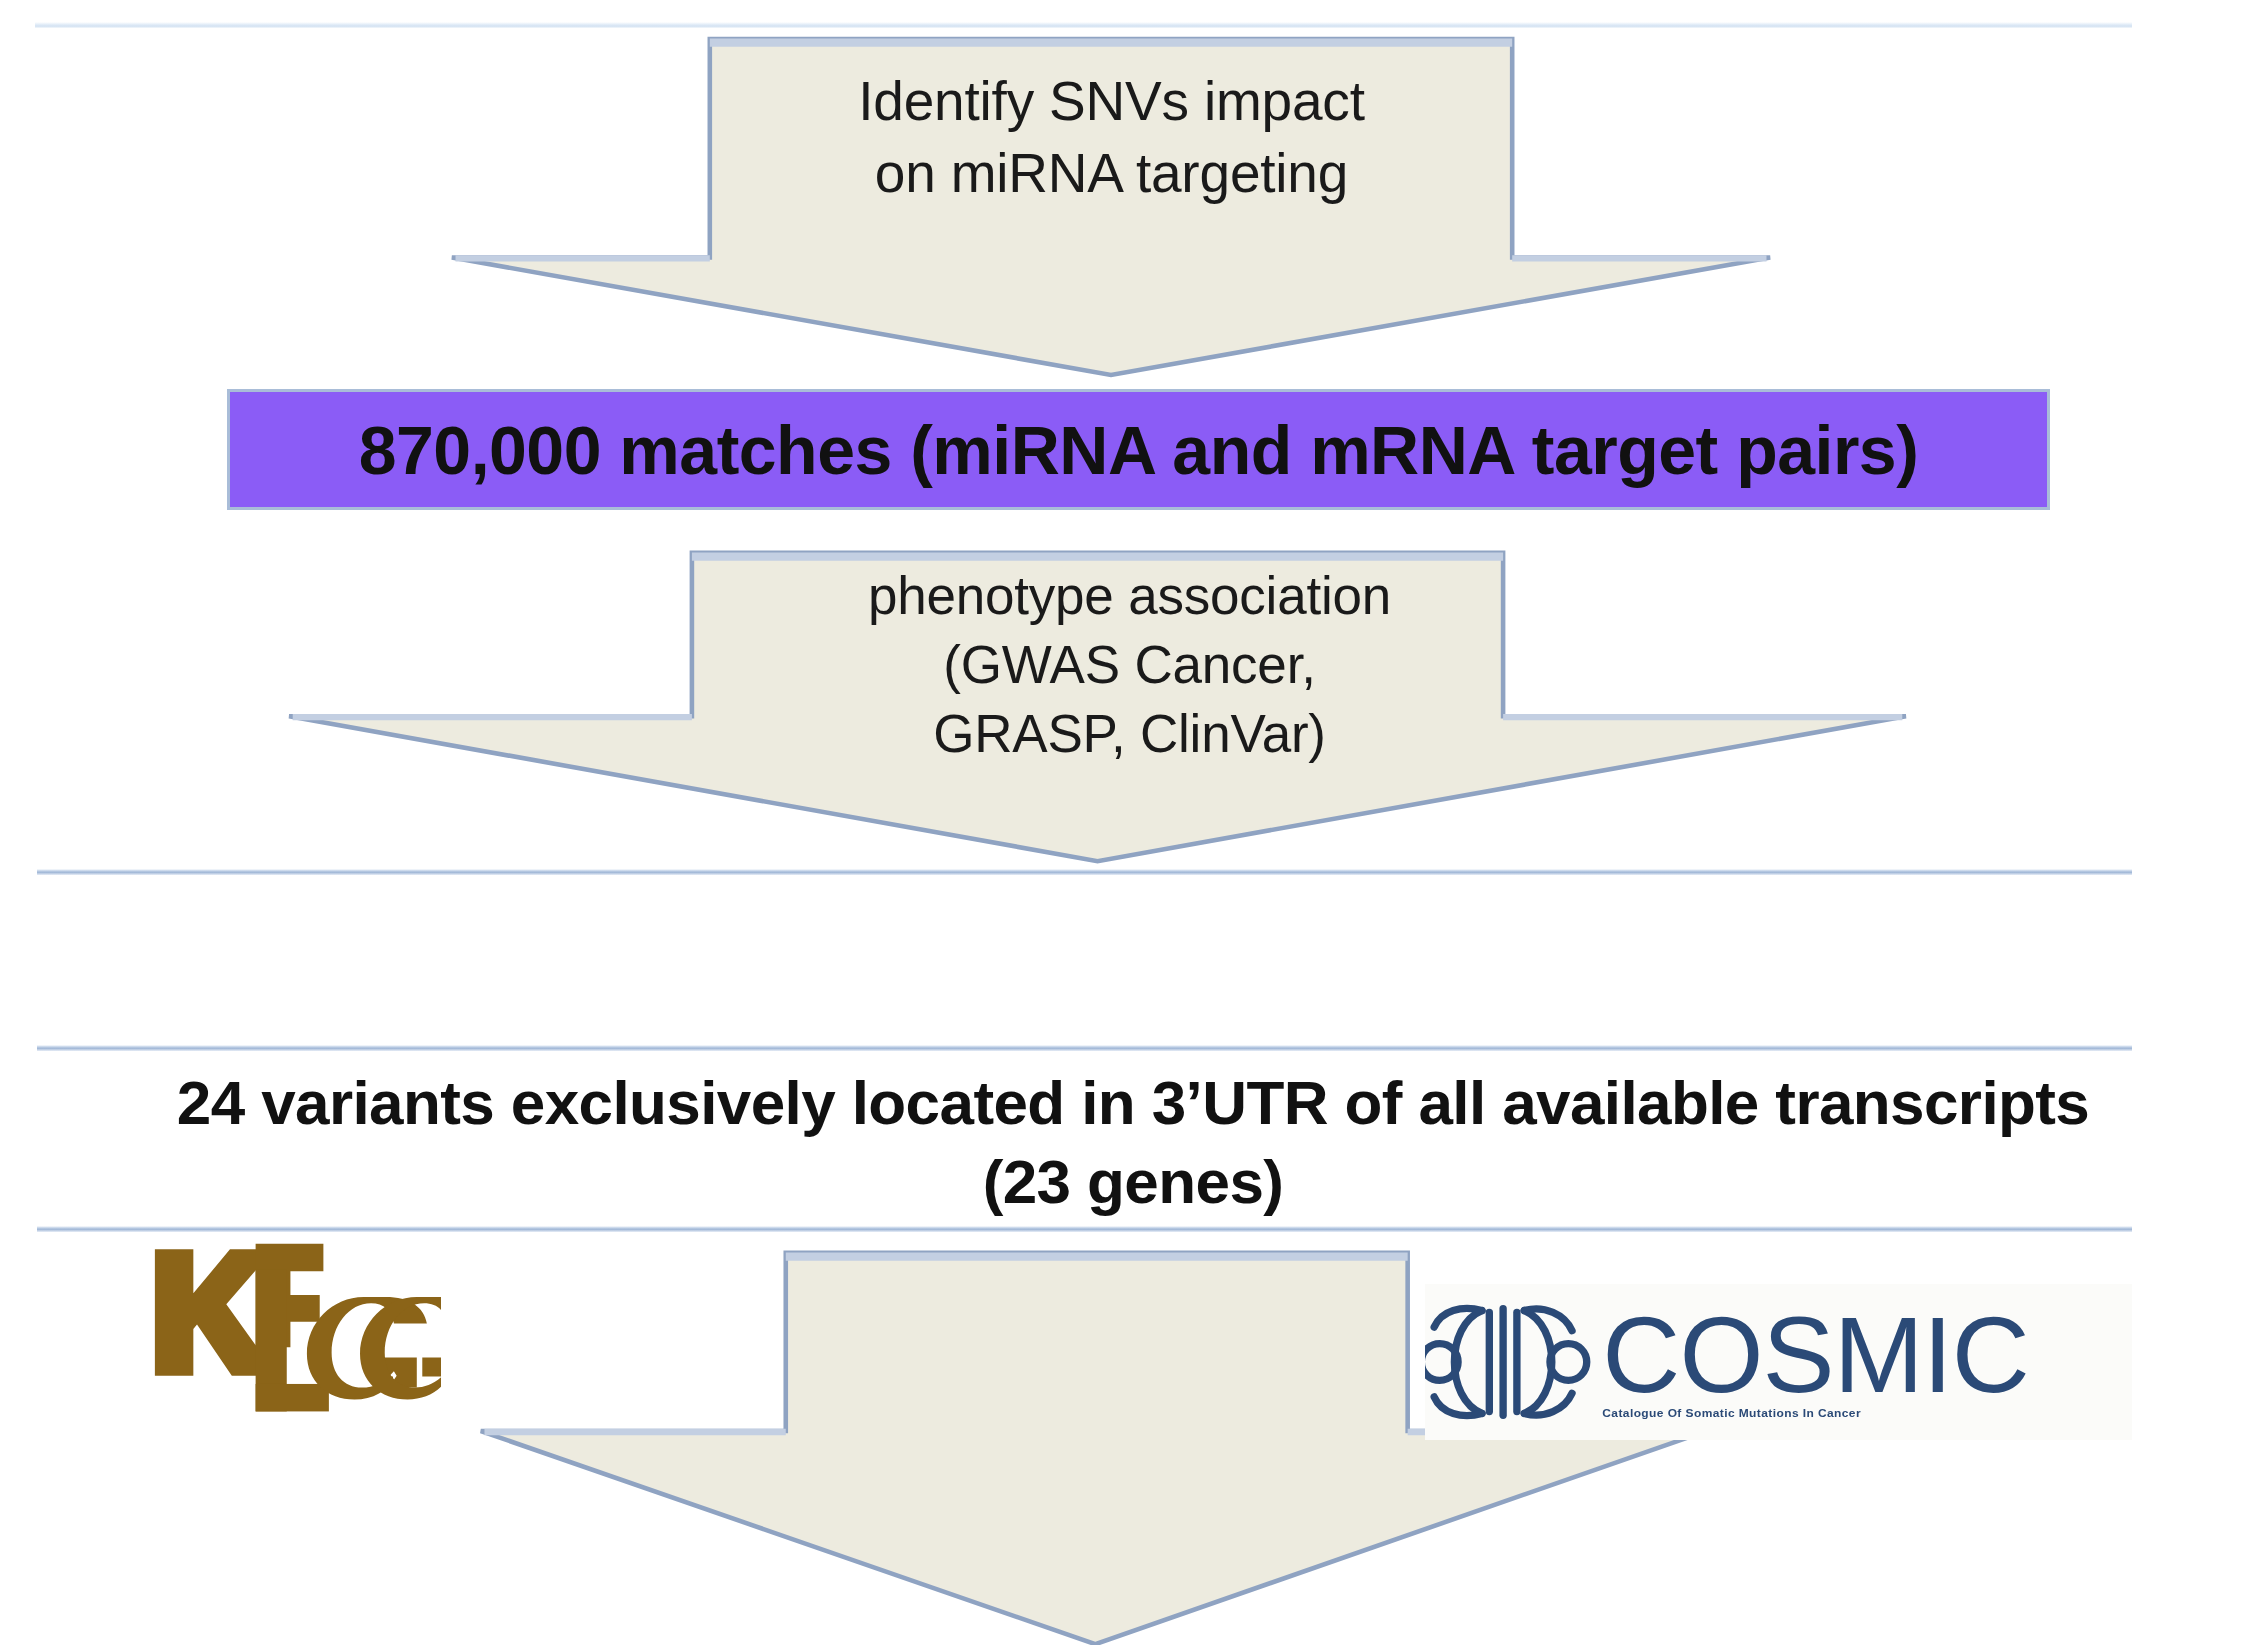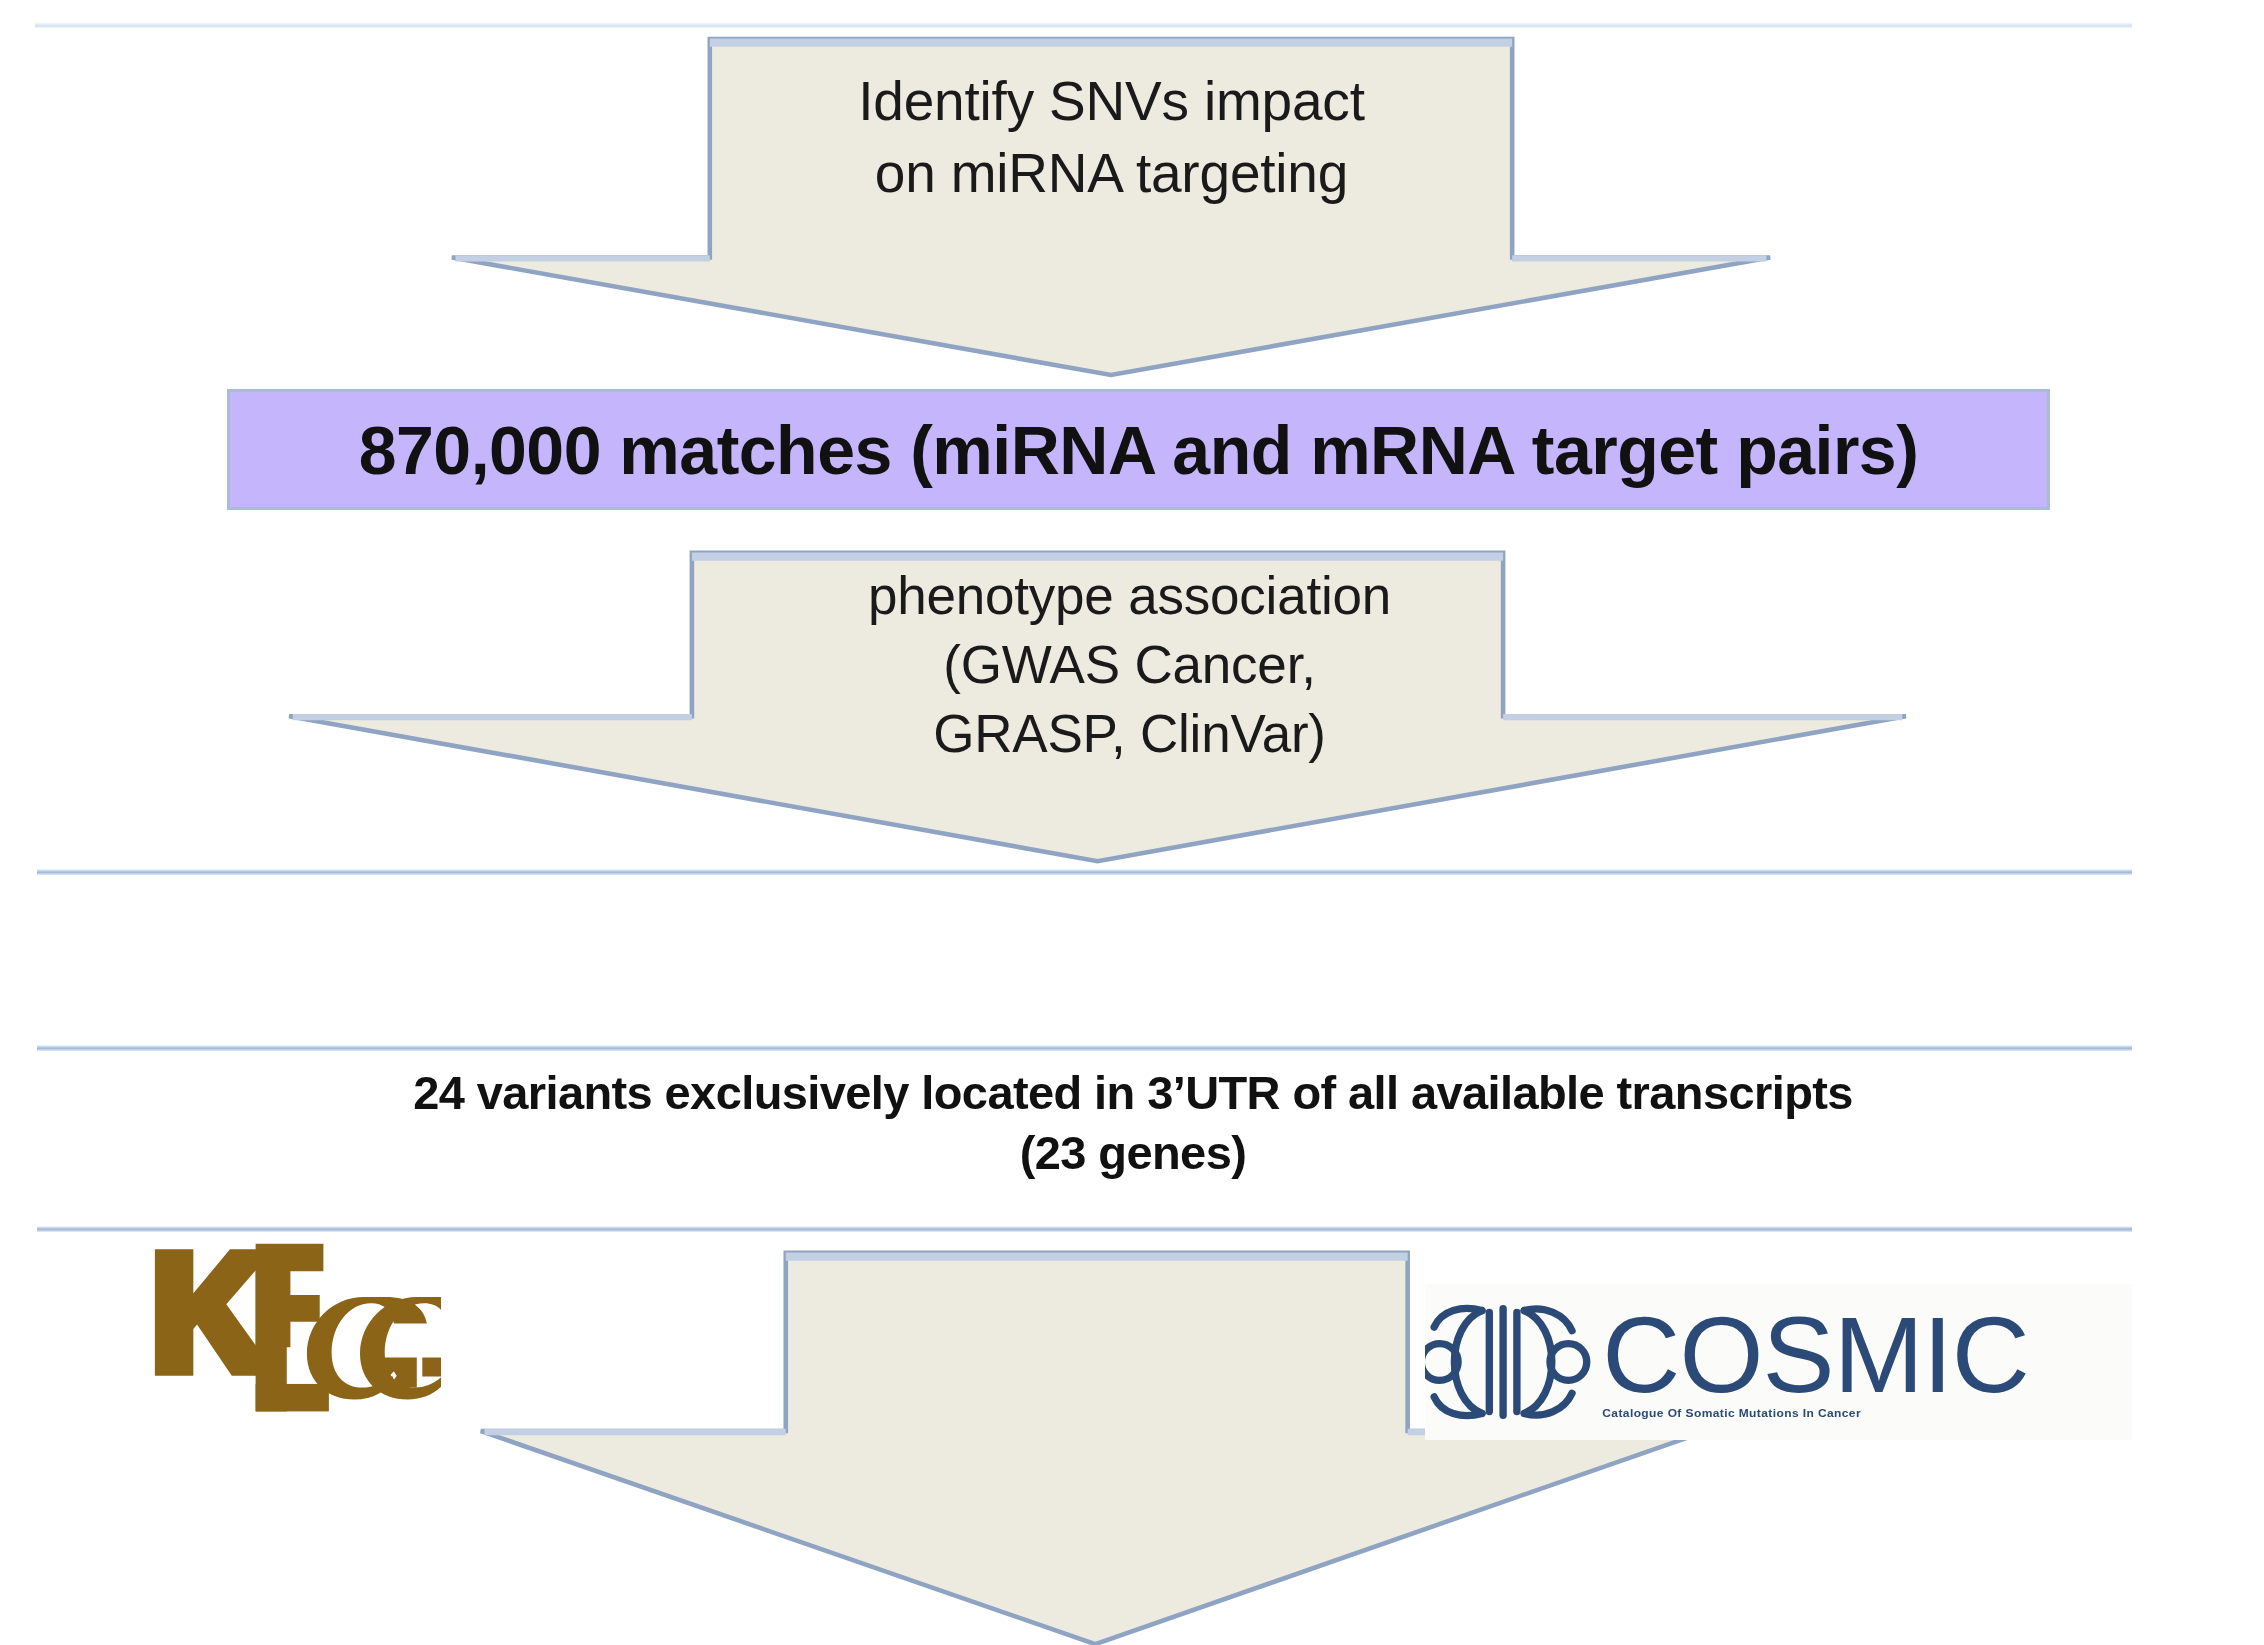--- a/index.html
+++ b/index.html
@@ -30,21 +30,21 @@
     text-align:center;
     color:#1a1a1a;
     line-height:1.30;
     white-space:pre-line;
     letter-spacing:-0.2px;
   }
 
   
   .framed{
     position:absolute;
-    background:#c4b5fd;
+    background:#8b5cf6;
     border:3.7px solid #a9bdd8;
     box-sizing:border-box;
     display:flex;align-items:center;justify-content:center;
   }
   .framed .txt{
     font-weight:bold;
     color:#111;
     white-space:nowrap;
     letter-spacing:-0.5px;
   }
@@ -118,21 +118,21 @@
   </div>
   <div class="arrow-text" style="left:643px;top:562px;width:973px;font-size:53px;">phenotype association
 (GWAS Cancer,
 GRASP, ClinVar)</div>
 
   <div class="rule" style="left:37px;top:869px;width:2193px;"></div>
 
 
   <div class="rule" style="left:37px;top:1045px;width:2193px;"></div>
 
-  <div class="stmt" style="left:27.5px;top:1063px;width:2211px;font-size:47px;">24 variants exclusively located in 3’UTR of all available transcripts
+  <div class="stmt" style="left:27.5px;top:1063px;width:2211px;font-size:62px;">24 variants exclusively located in 3’UTR of all available transcripts
 (23 genes)</div>
 
   <div class="rule" style="left:37px;top:1226px;width:2193px;"></div>
 
   <div class="kegg" style="left:138px;top:1242px;width:303px;height:174px;">
     <svg width="303" height="174" viewBox="0 0 330 190" aria-hidden="true">
       <g fill="#8B6418">
 
         <path d="M18 8 h42 v48 l40,-48 h48 l-52,60 l56,78 h-50 l-38,-56 l-4,5 v51 h-42 z"></path>
 

